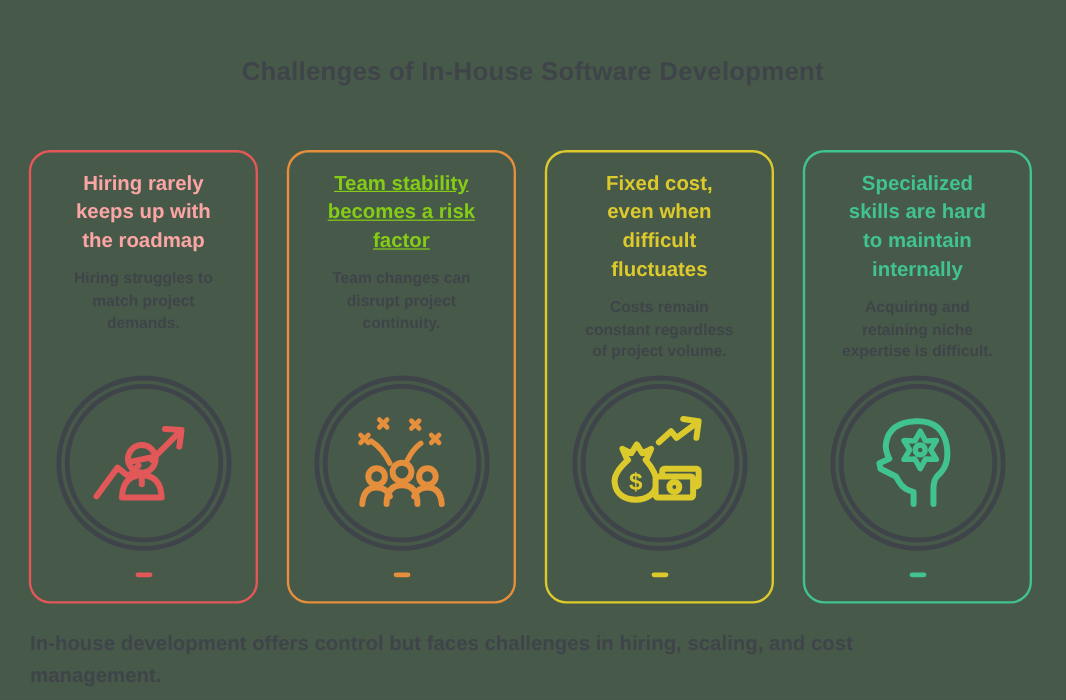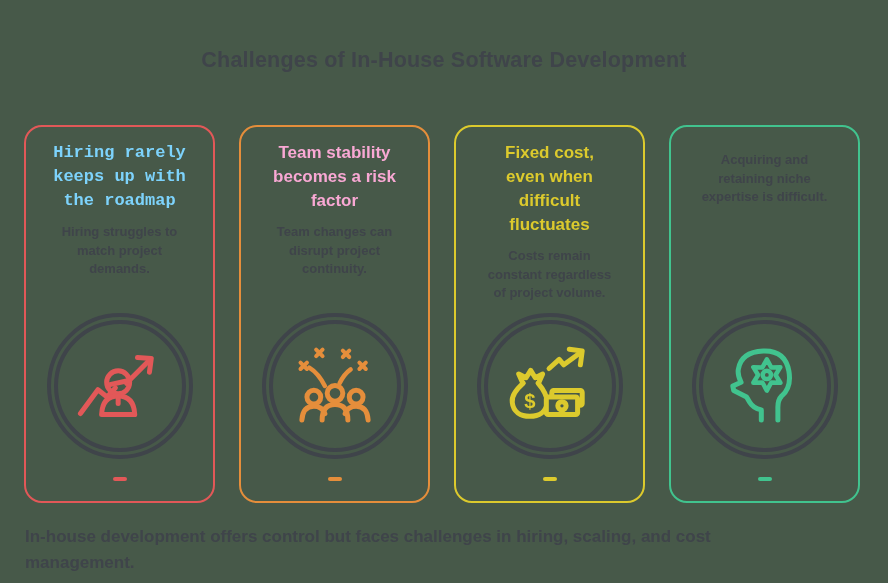--- a/index.html
+++ b/index.html
@@ -54,21 +54,21 @@
   .money-sign { font-family:"Liberation Sans", sans-serif; font-weight:bold; font-size:22px; }
 </style>
 </head>
 <body style="background-color: rgb(71, 89, 73);">
 
 <div class="main-title" style="color: rgb(63, 68, 74);">Challenges of In-House Software Development</div>
 
 <div class="cards-row">
 
   <div class="card" style="border-color: rgb(226, 88, 88);">
-    <div class="card-title" style="color: #7dd3fc; font-family: Liberation Mono, monospace;">Hiring rarely
+    <div class="card-title" style="color: #fca5a5;">Hiring rarely
 keeps up with
 the roadmap</div>
     <div class="card-desc">Hiring struggles to
 match project
 demands.</div>
     <div class="rings">
       <div class="ring-outer"></div>
       <div class="ring-inner"></div>
       <svg class="icon-svg" width="92" height="92" viewBox="0 0 100 100" fill="none" stroke="currentColor" stroke-width="5" stroke-linecap="round" stroke-linejoin="round" style="color: rgb(226, 88, 88);">
         <polyline points="7,80 26,54 36,62 45,52"></polyline>
@@ -77,21 +77,21 @@
         <circle cx="48" cy="46" r="12.5"></circle>
         <line x1="36.5" y1="49" x2="59.5" y2="44"></line>
         <path d="M 30,81 Q 31,61 48,61 Q 65,61 66,81 Z"></path>
         <line x1="48" y1="61" x2="48" y2="69"></line>
       </svg>
     </div>
     <div class="dash" style="background-color: rgb(226, 88, 88);"></div>
   </div>
 
   <div class="card" style="border-color: rgb(229, 142, 59);">
-    <div class="card-title" style="color: #f9a8d4;">Team stability
+    <div class="card-title" style="color: #84cc16; text-decoration: underline;">Team stability
 becomes a risk
 factor</div>
     <div class="card-desc">Team changes can
 disrupt project
 continuity.</div>
     <div class="rings">
       <div class="ring-outer"></div>
       <div class="ring-inner"></div>
       <svg class="icon-svg" width="92" height="92" viewBox="0 0 100 100" fill="none" stroke="currentColor" stroke-width="5" stroke-linecap="round" stroke-linejoin="round" style="color: rgb(229, 142, 59);">
         <circle cx="27" cy="62" r="7.5"></circle>
@@ -138,20 +138,24 @@
         <text class="money-sign" x="28" y="74" text-anchor="middle" fill="currentColor" stroke="none">$</text>
         <rect x="52" y="55" width="33" height="16" rx="2"></rect>
         <rect x="46" y="62" width="34" height="19" rx="2" fill="var(--bg)"></rect>
         <circle cx="63" cy="71.5" r="4.5"></circle>
       </svg>
     </div>
     <div class="dash" style="background-color: rgb(220, 202, 45);"></div>
   </div>
 
   <div class="card" style="border-color: rgb(65, 195, 142);">
+    <div class="card-title" style="color: rgb(65, 195, 142);">Specialized
+skills are hard
+to maintain
+internally</div>
     <div class="card-desc">Acquiring and
 retaining niche
 expertise is difficult.</div>
     <div class="rings">
       <div class="ring-outer"></div>
       <div class="ring-inner"></div>
       <svg class="icon-svg" width="92" height="92" viewBox="0 0 100 100" fill="none" stroke="currentColor" stroke-width="5" stroke-linecap="round" stroke-linejoin="round" style="color: rgb(65, 195, 142);">
         <path d="M 46,87 L 46,76 Q 37,74 33,67 L 30,62 L 16,55 L 15,50 L 24,46 Q 20,38 21,32 Q 24,13 48,12 Q 72,11 76,34 Q 79,52 68,61 Q 64,65 64,73 L 64,87"></path>
         <g stroke-width="4.5">
           <path d="M 52,21 L 56.8,29.8 L 66.7,29.5 L 61.5,38 L 66.7,46.5 L 56.8,46.2 L 52,55 L 47.2,46.2 L 37.3,46.5 L 42.5,38 L 37.3,29.5 L 47.2,29.8 Z"></path>

